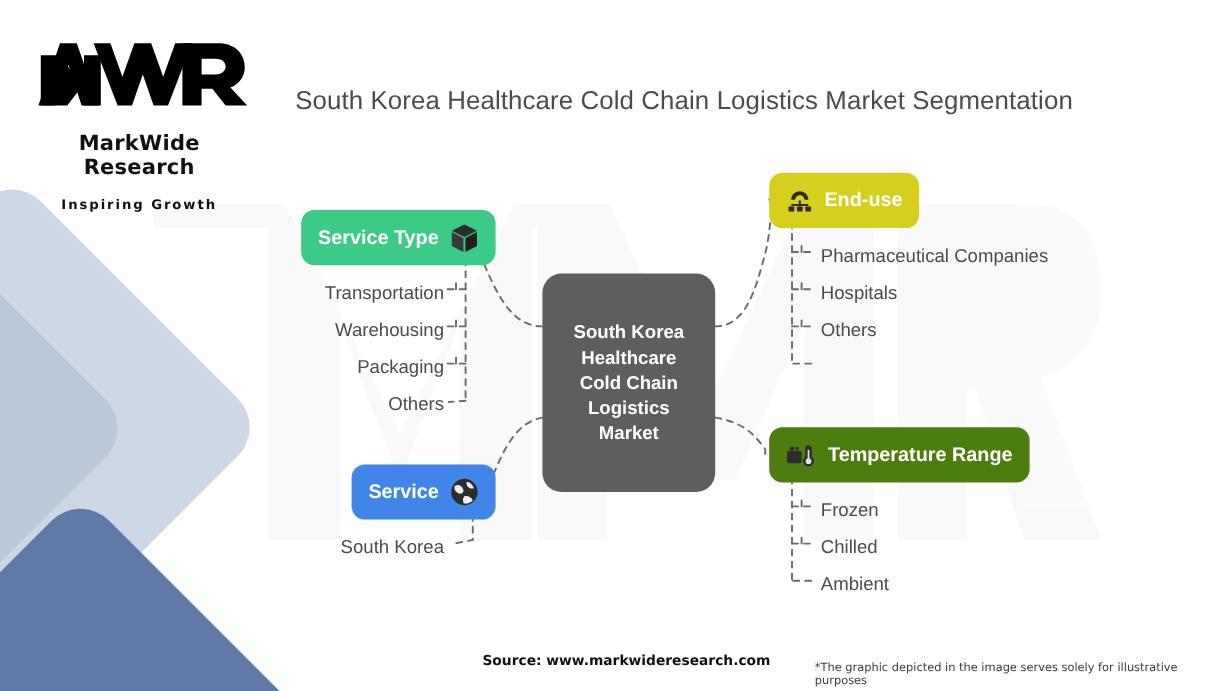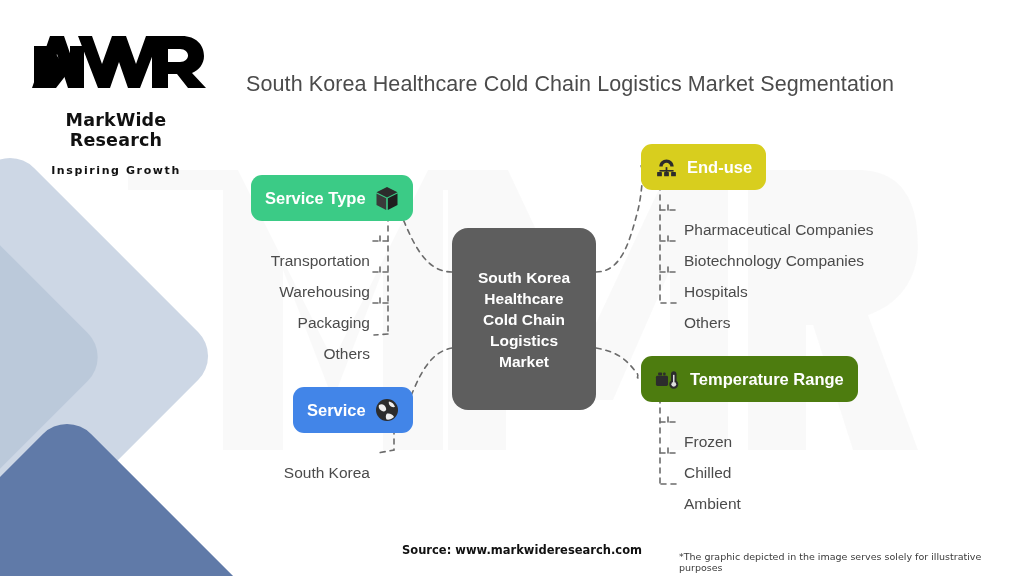--- a/index.html
+++ b/index.html
@@ -152,21 +152,20 @@
   #badge-region   { left: 293px; top: 387px; background: #4285e8; }
   #badge-enduse   { left: 641px; top: 144px; background: #d8ce1e; }
   #badge-temp     { left: 641px; top: 356px; background: #4d7c0f; }
 
   
   .items {
     position: absolute;
     font-size: 15.5px;
     color: #4b4b4b;
     line-height: 31px;
-    margin-top: 16px;
   }
   .items.right-align { text-align: right; }
   .items .item { white-space: nowrap; }
 
   #items-service { left: 120px; top: 229px; width: 250px; }
   #items-region  { left: 120px; top: 441px; width: 250px; }
   #items-enduse  { left: 684px; top: 198px; width: 300px; }
   #items-temp    { left: 684px; top: 410px; width: 300px; }
 
   
@@ -309,21 +308,20 @@
     <div class="item">Packaging</div>
     <div class="item">Others</div>
   </div>
 
   <div class="items right-align" id="items-region">
     <div class="item">South Korea</div>
   </div>
 
   <div class="items" id="items-enduse">
     <div class="item">Pharmaceutical Companies</div>
-    <div class="item">Biotechnology Companies</div>
     <div class="item">Hospitals</div>
     <div class="item">Others</div>
   </div>
 
   <div class="items" id="items-temp">
     <div class="item">Frozen</div>
     <div class="item">Chilled</div>
     <div class="item">Ambient</div>
   </div>
 

